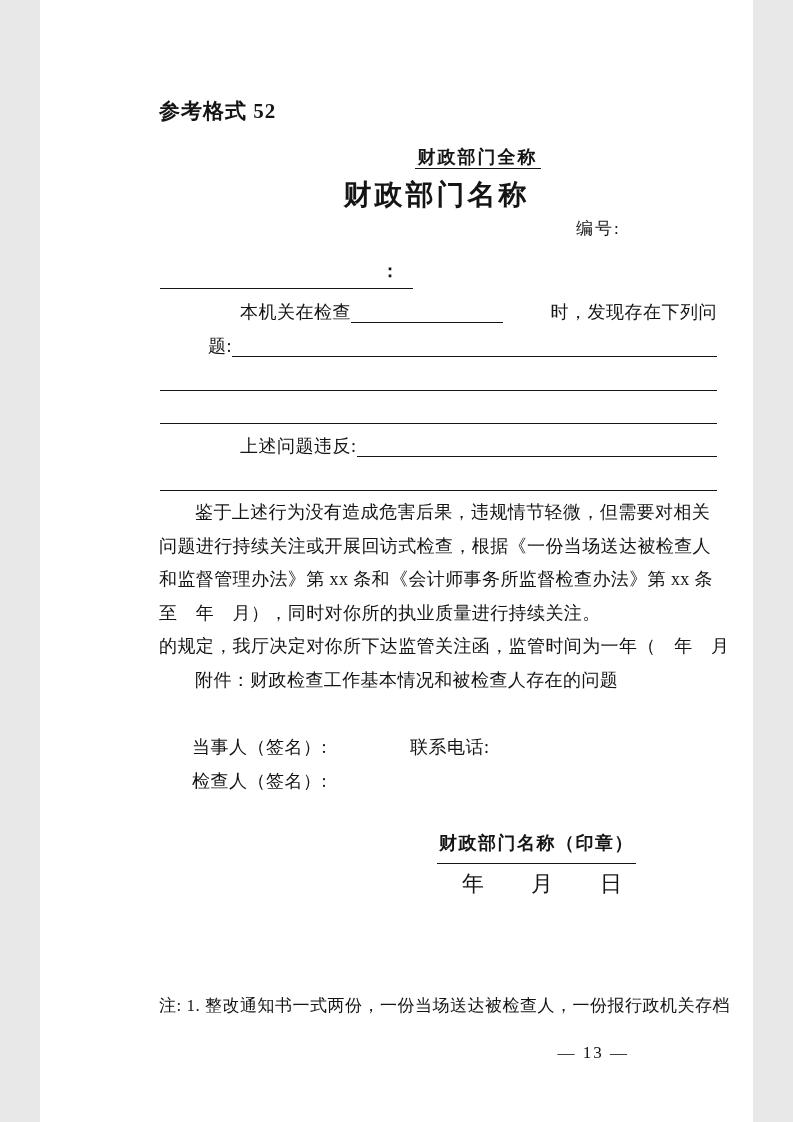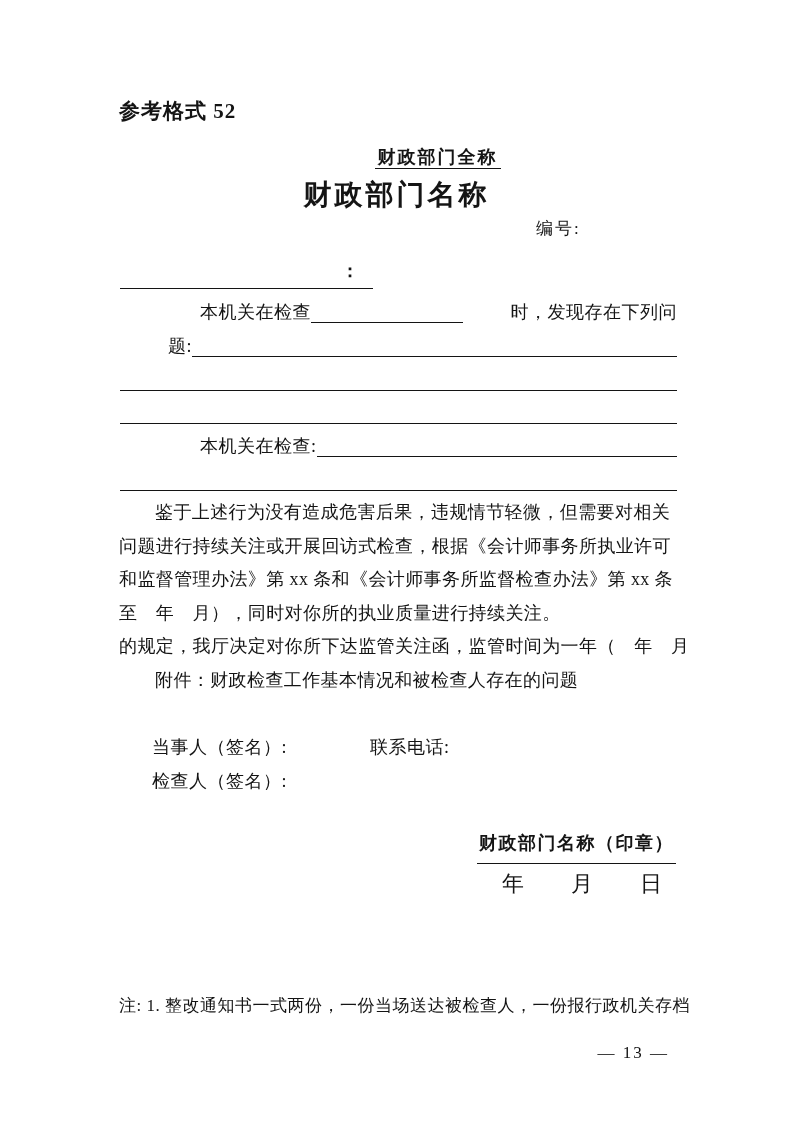--- a/index.html
+++ b/index.html
@@ -1,18 +1,18 @@
 <!DOCTYPE html>
 <html><head>
 <meta charset="utf-8">
 <style>
   html,body { margin:0; padding:0; background:#e8e8e8; }
   .page {
     position:relative;
-    width:793px; height:1122px;
+    width:713px; height:1122px;
     margin:0 auto;
     background:#ffffff;
     font-family:"Liberation Serif","DejaVu Serif",serif;
     color:#141414;
     overflow:hidden;
   }
   .abs { position:absolute; }
   .center { left:0; width:793px; text-align:center; }
 
   .ref-label { top:97px; left:119px; font-size:21px; font-weight:bold; letter-spacing:1px; }
@@ -83,29 +83,29 @@
 
   <div class="row" style="top:324px;">
     <span class="txt">题:</span>
     <span class="fill"></span>
   </div>
 
   <div class="hr-line" style="top:357px;"></div>
   <div class="hr-line" style="top:390px;"></div>
 
   <div class="row" style="top:424px;">
-    <span class="txt indent2">本机关在检查:</span>
+    <span class="txt indent2">上述问题违反:</span>
     <span class="fill"></span>
   </div>
 
   <div class="hr-line" style="top:457px;"></div>
 
   <div class="body-par">
     <div class="ln ind">鉴于上述行为没有造成危害后果，违规情节轻微，但需要对相关</div>
-    <div class="ln">问题进行持续关注或开展回访式检查，根据《会计师事务所执业许可</div>
+    <div class="ln">问题进行持续关注或开展回访式检查，根据《一份当场送达被检查人</div>
     <div class="ln">和监督管理办法》第 xx 条和《会计师事务所监督检查办法》第 xx 条</div>
     <div class="ln">至　年　月），同时对你所的执业质量进行持续关注。</div>
     <div class="ln">的规定，我厅决定对你所下达监管关注函，监管时间为一年（　年　月</div>
     <div class="ln ind">附件：财政检查工作基本情况和被检查人存在的问题</div>
   </div>
 
   <div class="sig sig-party">当事人（签名）:</div>
   <div class="sig sig-phone">联系电话:</div>
   <div class="sig sig-inspector">检查人（签名）:</div>
 

